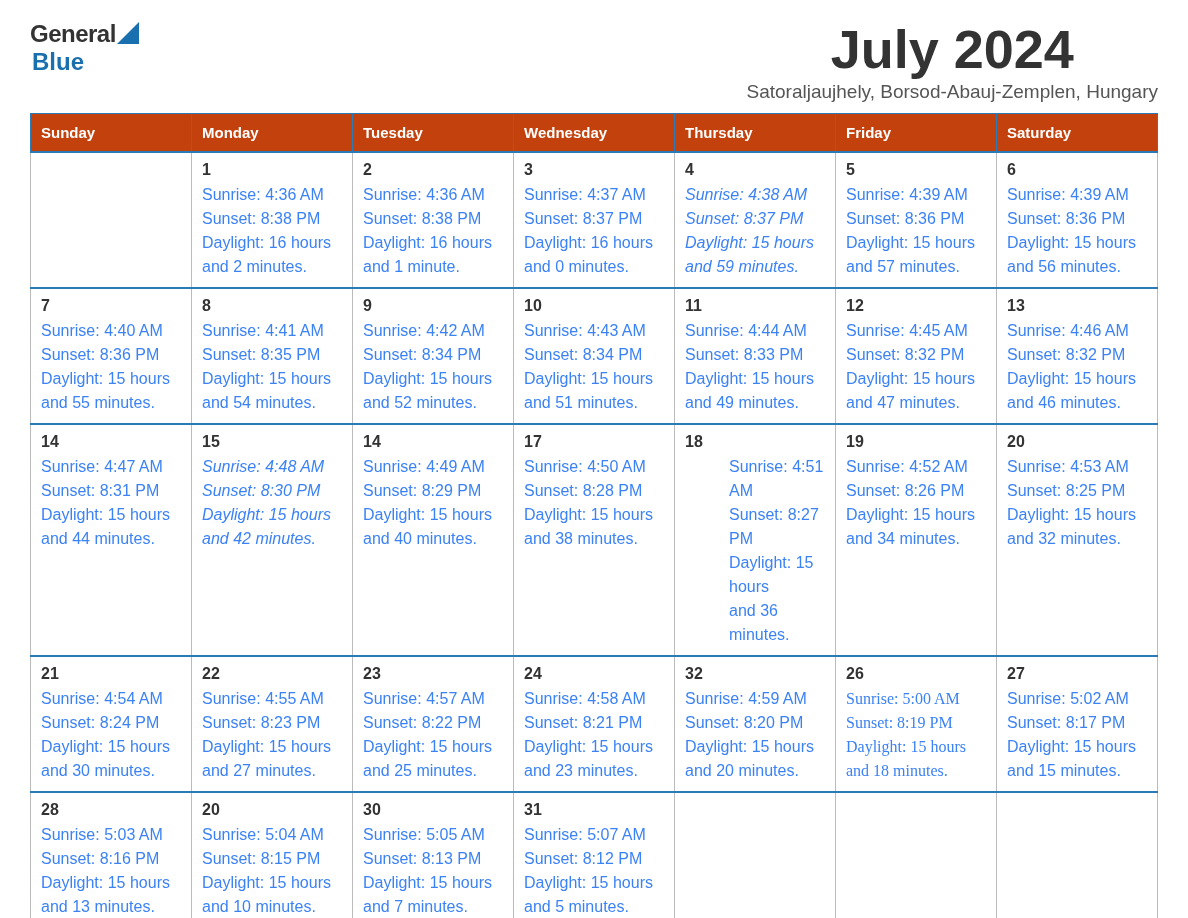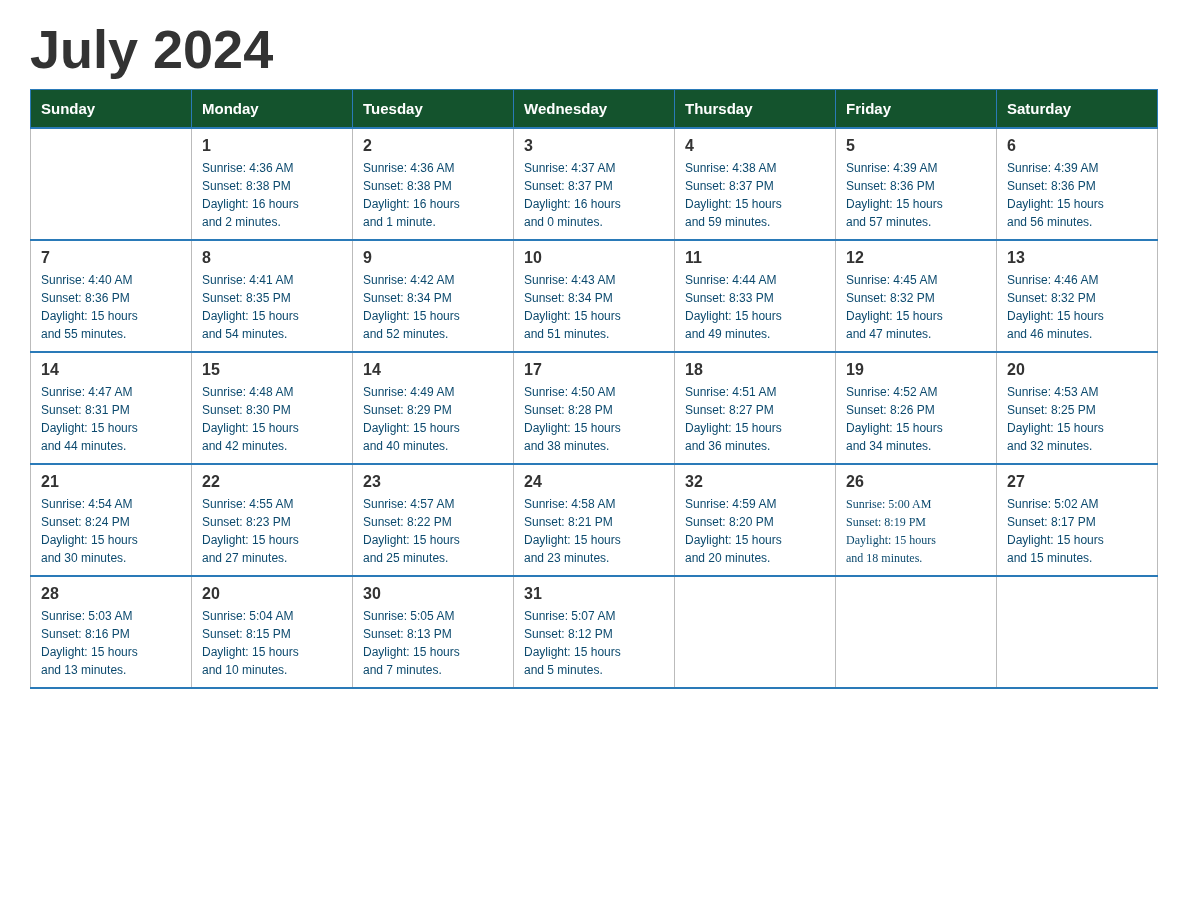--- a/index.html
+++ b/index.html
@@ -18,21 +18,21 @@
     }
     .title-section {
       text-align: center;
     }
     .calendar-table {
       width: 100%;
       border-collapse: collapse;
       margin-top: 10px;
     }
     .calendar-table th {
-      background-color: #14532d;
+      background-color: #c2410c;
       color: #ffffff;
       font-size: 15px;
       font-weight: bold;
       padding: 10px 10px;
       text-align: left;
       border: 1px solid #2a7ab8;
     }
     .calendar-table td {
       border: 1px solid #bbbbbb;
       vertical-align: top;
@@ -41,22 +41,22 @@
       min-height: 100px;
     }
     .day-number {
       font-size: 16px;
       font-weight: bold;
       color: #333;
       display: block;
       margin-bottom: 4px;
     }
     .day-info {
-      font-size: 12px;
-      color: #0c4a6e;
+      font-size: 16px;
+      color: #3b82f6;
       line-height: 1.5;
     }
     .empty-cell {
       background: #ffffff;
     }
     tr {
       border-bottom: 2px solid #2a7ab8;
     }
     .logo-wrapper {
       display: flex;
@@ -65,22 +65,34 @@
     }
     .logo-line {
       display: flex;
       align-items: center;
     }
   </style>
 </head>
 <body>
 
 <div class="header">
+  <div class="logo-wrapper">
+    <div class="logo-line">
+      <span style="font-size:24px;font-weight:bold;color:#333;letter-spacing:-0.5px;">General</span>
+      <svg width="22" height="22" viewBox="0 0 22 22" style="margin-left:1px;margin-top:-2px;">
+        <polygon points="0,22 22,22 22,0" fill="#1a6faf"></polygon>
+      </svg>
+    </div>
+    <div>
+      <span style="font-size:24px;font-weight:bold;color:#1a6faf;margin-left:2px;">Blue</span>
+    </div>
+  </div>
   <div class="title-section">
     <div style="font-size:54px;font-weight:bold;color:#333;line-height:1.1;">July 2024</div>
+    <div style="font-size:19px;color:#555;margin-top:2px;">Satoraljaujhely, Borsod-Abauj-Zemplen, Hungary</div>
   </div>
 </div>
 
 <table class="calendar-table">
   <thead>
     <tr>
       <th>Sunday</th>
       <th>Monday</th>
       <th>Tuesday</th>
       <th>Wednesday</th>
@@ -108,21 +120,21 @@
         </td>
         <td>
           <span class="day-number">3</span>
           <div class="day-info" style="white-space: pre-line;">Sunrise: 4:37 AM
 Sunset: 8:37 PM
 Daylight: 16 hours
 and 0 minutes.</div>
         </td>
         <td>
           <span class="day-number">4</span>
-          <div class="day-info" style="white-space: pre-line;">Sunrise: 4:38 AM
+          <div class="day-info" style="white-space: pre-line; font-style: italic;">Sunrise: 4:38 AM
 Sunset: 8:37 PM
 Daylight: 15 hours
 and 59 minutes.</div>
         </td>
         <td>
           <span class="day-number">5</span>
           <div class="day-info" style="white-space: pre-line;">Sunrise: 4:39 AM
 Sunset: 8:36 PM
 Daylight: 15 hours
 and 57 minutes.</div>
@@ -189,42 +201,42 @@
       <tr>
         <td>
           <span class="day-number">14</span>
           <div class="day-info" style="white-space: pre-line;">Sunrise: 4:47 AM
 Sunset: 8:31 PM
 Daylight: 15 hours
 and 44 minutes.</div>
         </td>
         <td>
           <span class="day-number">15</span>
-          <div class="day-info" style="white-space: pre-line;">Sunrise: 4:48 AM
+          <div class="day-info" style="white-space: pre-line; font-style: italic;">Sunrise: 4:48 AM
 Sunset: 8:30 PM
 Daylight: 15 hours
 and 42 minutes.</div>
         </td>
         <td>
           <span class="day-number">14</span>
           <div class="day-info" style="white-space: pre-line;">Sunrise: 4:49 AM
 Sunset: 8:29 PM
 Daylight: 15 hours
 and 40 minutes.</div>
         </td>
         <td>
           <span class="day-number">17</span>
           <div class="day-info" style="white-space: pre-line;">Sunrise: 4:50 AM
 Sunset: 8:28 PM
 Daylight: 15 hours
 and 38 minutes.</div>
         </td>
         <td>
           <span class="day-number">18</span>
-          <div class="day-info" style="white-space: pre-line;">Sunrise: 4:51 AM
+          <div class="day-info" style="white-space: pre-line; margin-left: 44px;">Sunrise: 4:51 AM
 Sunset: 8:27 PM
 Daylight: 15 hours
 and 36 minutes.</div>
         </td>
         <td>
           <span class="day-number">19</span>
           <div class="day-info" style="white-space: pre-line;">Sunrise: 4:52 AM
 Sunset: 8:26 PM
 Daylight: 15 hours
 and 34 minutes.</div>

